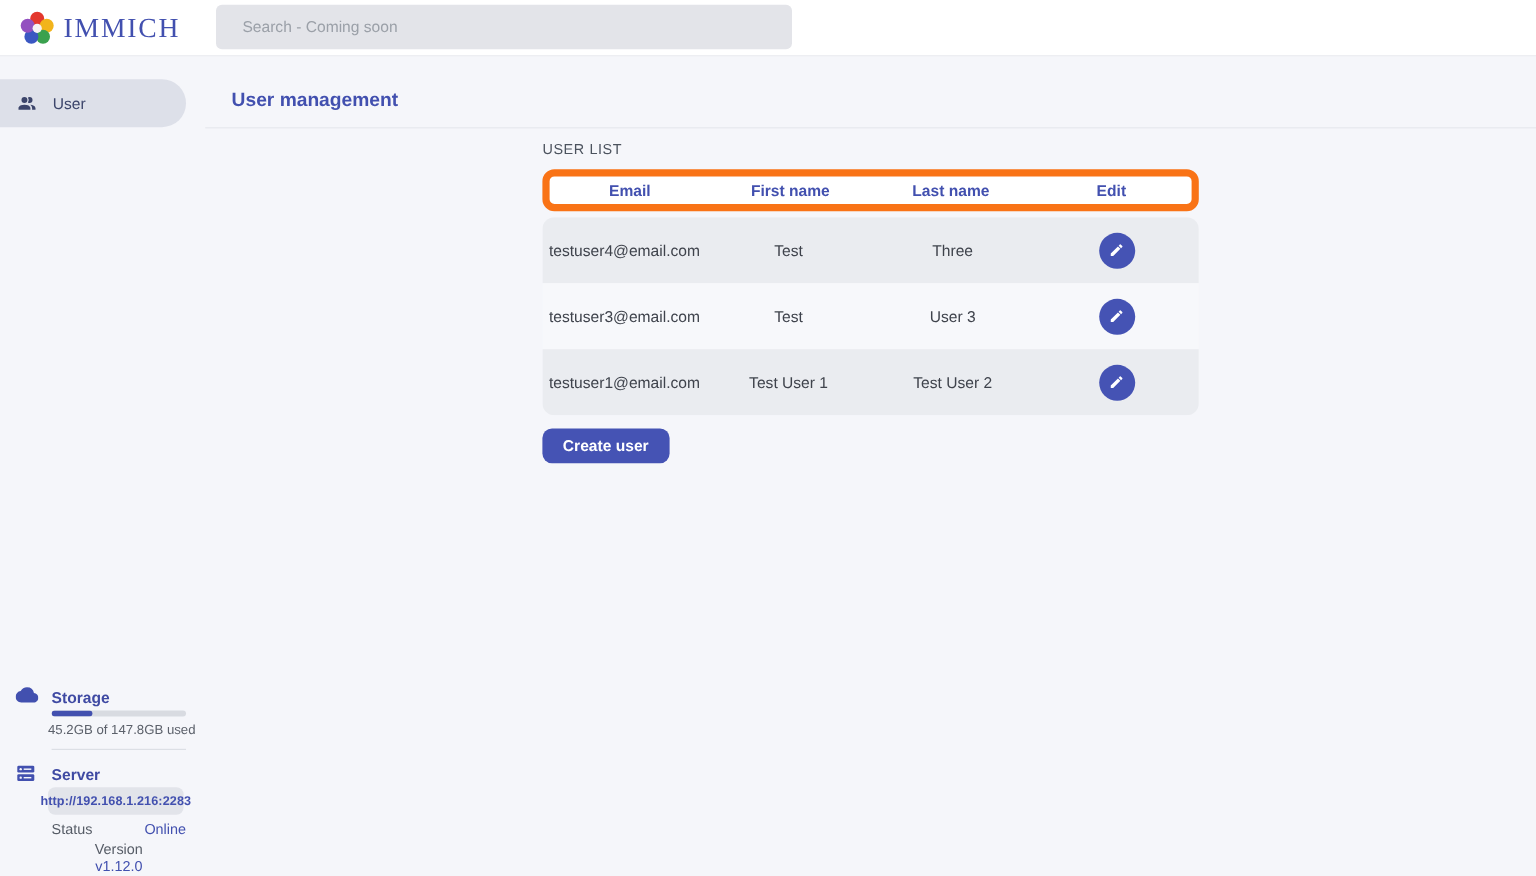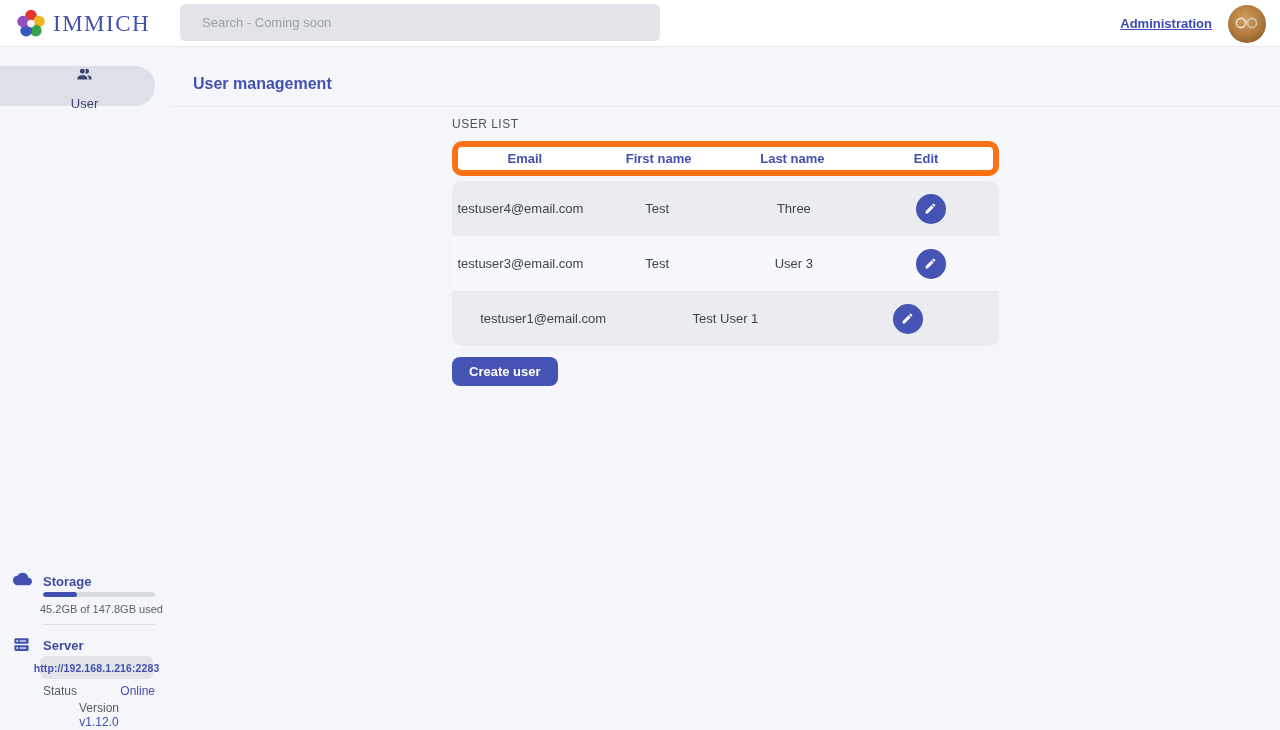--- a/index.html
+++ b/index.html
@@ -48,21 +48,20 @@
     position:relative; overflow:hidden;
   }
   .avatar svg { position:absolute; left:6px; top:11px; }
 
   
   .sidebar-item {
     position:absolute; left:0; top:66px; width:155px; height:40px;
     background:#dde0e9; border-radius:0 20px 20px 0;
     display:flex; align-items:center; gap:13px; padding-left:14px;
     cursor:pointer;
-    flex-direction:column;
   }
   .sidebar-item .label { font-size:13px; font-weight:500; color:#3c456b; }
 
   .storage-icon  { position:absolute; left:13px; top:572px; }
   .storage-title { position:absolute; left:43px; top:574px; font-size:13px; font-weight:700; color:#3f4aa3; }
   .progress {
     position:absolute; left:43px; top:592px; width:112px; height:5px;
     background:#d8dbe1; border-radius:3px; overflow:hidden;
   }
   .progress-fill { height:100%; background:#4250af; border-radius:3px; }
@@ -147,30 +146,20 @@
         <circle cx="18" cy="17.5" r="4.6" fill="#f7f2f4"></circle>
       </svg>
     </span>
     <span class="brand-text">IMMICH</span>
   </div>
 
   <div class="searchbar">
     <input type="text" placeholder="Search - Coming soon" style="">
   </div>
 
-  <div class="nav-right">
-    <a class="admin-link">Administration</a>
-    <div class="avatar">
-      <svg width="26" height="14" viewBox="0 0 26 14">
-        <circle cx="7" cy="7" r="4.6" fill="none" stroke="#e8e2da" stroke-width="1.6"></circle>
-        <circle cx="18" cy="7" r="4.6" fill="none" stroke="#cfc8bf" stroke-width="1.6"></circle>
-        <path d="M11.5 6.2 Q12.8 5 14 6.2" fill="none" stroke="#d8d2ca" stroke-width="1.4"></path>
-      </svg>
-    </div>
-  </div>
 </header>
 
 <nav>
   <div class="sidebar-item">
     <span style="display:flex;">
       <svg width="17" height="17" viewBox="0 0 24 24" fill="#3c456b">
         <path d="M16 17v2H2v-2s0-4 7-4 7 4 7 4m-3.5-9.5A3.5 3.5 0 1 0 9 11a3.5 3.5 0 0 0 3.5-3.5m3.44 5.5A5.32 5.32 0 0 1 18 17v2h4v-2s0-3.63-6.06-4M15 4a3.39 3.39 0 0 0-1.93.59 5 5 0 0 1 0 5.82A3.39 3.39 0 0 0 15 11a3.5 3.5 0 0 0 0-7z"></path>
       </svg>
     </span>
     <span class="label">User</span>
@@ -250,20 +239,21 @@
             <svg width="13" height="13" viewBox="0 0 24 24" fill="#ffffff">
               <path d="M3 17.25V21h3.75L17.81 9.94l-3.75-3.75L3 17.25zM20.71 7.04a.996.996 0 0 0 0-1.41l-2.34-2.34a.996.996 0 0 0-1.41 0l-1.83 1.83 3.75 3.75 1.83-1.83z"></path>
             </svg>
           </span>
         </button>
       </div>
     </div>
     <div class="tr">
       <div class="td">testuser1@email.com</div>
       <div class="td">Test User 1</div>
+      <div class="td">Test User 2</div>
       <div class="td">
         <button class="edit-btn">
           <span style="display:flex;">
             <svg width="13" height="13" viewBox="0 0 24 24" fill="#ffffff">
               <path d="M3 17.25V21h3.75L17.81 9.94l-3.75-3.75L3 17.25zM20.71 7.04a.996.996 0 0 0 0-1.41l-2.34-2.34a.996.996 0 0 0-1.41 0l-1.83 1.83 3.75 3.75 1.83-1.83z"></path>
             </svg>
           </span>
         </button>
       </div>
     </div>

